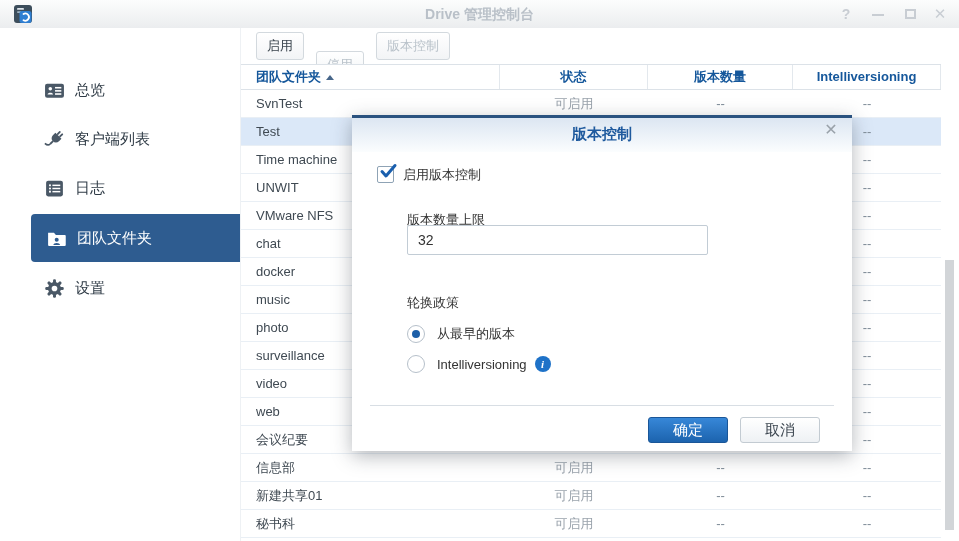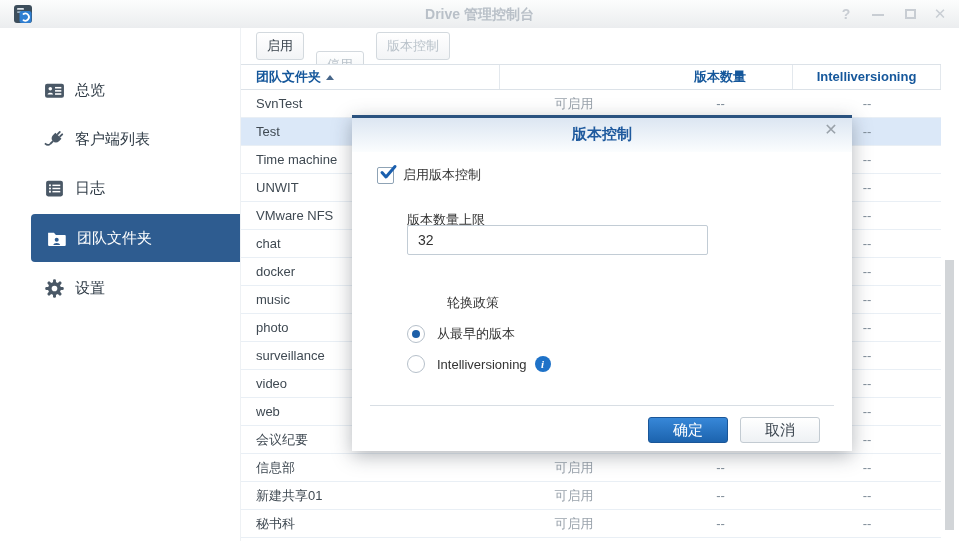--- a/index.html
+++ b/index.html
@@ -85,29 +85,29 @@
   .dialog { position:absolute; left:352px; top:115px; width:500px; height:336px; background:#fff;
             box-shadow:0 5px 18px rgba(40,50,60,.35); z-index:10; }
   .dlg-topbar { position:absolute; left:0; top:0; width:500px; height:3px; background:#2a527f; }
   .dlg-header { position:absolute; left:0; top:3px; width:500px; height:34px;
             background:linear-gradient(#dce6f2,#fbfdfe); }
   .dlg-title { width:100%; text-align:center; line-height:32px; font-size:15px; font-weight:bold;
             color:#1f5a9e; }
   .dlg-close { position:absolute; right:12px; top:6px; width:18px; height:18px; text-align:center;
             line-height:18px; color:#9aa2aa; font-size:16px; cursor:pointer; }
 
-  .chkrow { position:absolute; left:25px; top:51px; display:flex; align-items:center; }
+  .chkrow { position:absolute; left:25px; top:51px; display:flex; }
   .checkbox { position:relative; width:17px; height:17px; border:1px solid #8fa3b5;
             border-radius:2px; background:#fff; cursor:pointer; }
   .checkbox svg { position:absolute; left:1px; top:-4px; overflow:visible; }
   .chklabel { margin-left:9px; font-size:13px; color:#333; }
 
   .fldlabel { position:absolute; left:55px; font-size:13px; color:#333; }
   #limit-label { top:96px; }
-  #policy-label { top:179px;margin-left:40px; }
+  #policy-label { top:179px; }
 
   .limit-input { position:absolute; left:55px; top:110px; width:301px; height:30px;
             border:1px solid #c2ccd5; border-radius:2px; padding-left:10px; font-size:14px;
             color:#333; outline:none; font-family:"Liberation Sans","DejaVu Sans",sans-serif; }
 
   .radiorow { position:absolute; left:55px; display:flex; align-items:center; cursor:pointer; }
   #radio-earliest { top:210px; }
   #radio-intelli  { top:240px; }
   .radio { position:relative; width:18px; height:18px; border:1px solid #b6c0ca;
            border-radius:50%; background:#fff; }
@@ -223,20 +223,21 @@
 
   <div class="content">
 
     <div class="tbtn" id="btn-enable">启用</div>
     <div class="tbtn disabled" id="btn-disable">停用</div>
     <div class="tbtn disabled" id="btn-version">版本控制</div>
 
 
     <div class="thead">
       <div class="th first"><span>团队文件夹</span><span class="sortarrow"></span></div>
+      <div class="th c2">状态</div>
       <div class="th c3">版本数量</div>
       <div class="th c4">Intelliversioning</div>
     </div>
 
     <div class="tbody" id="table-body">
         <div class="trow">
     <div class="c1">SvnTest</div>
     <div class="c2">可启用</div>
     <div class="c3">--</div>
     <div class="c4">--</div>

